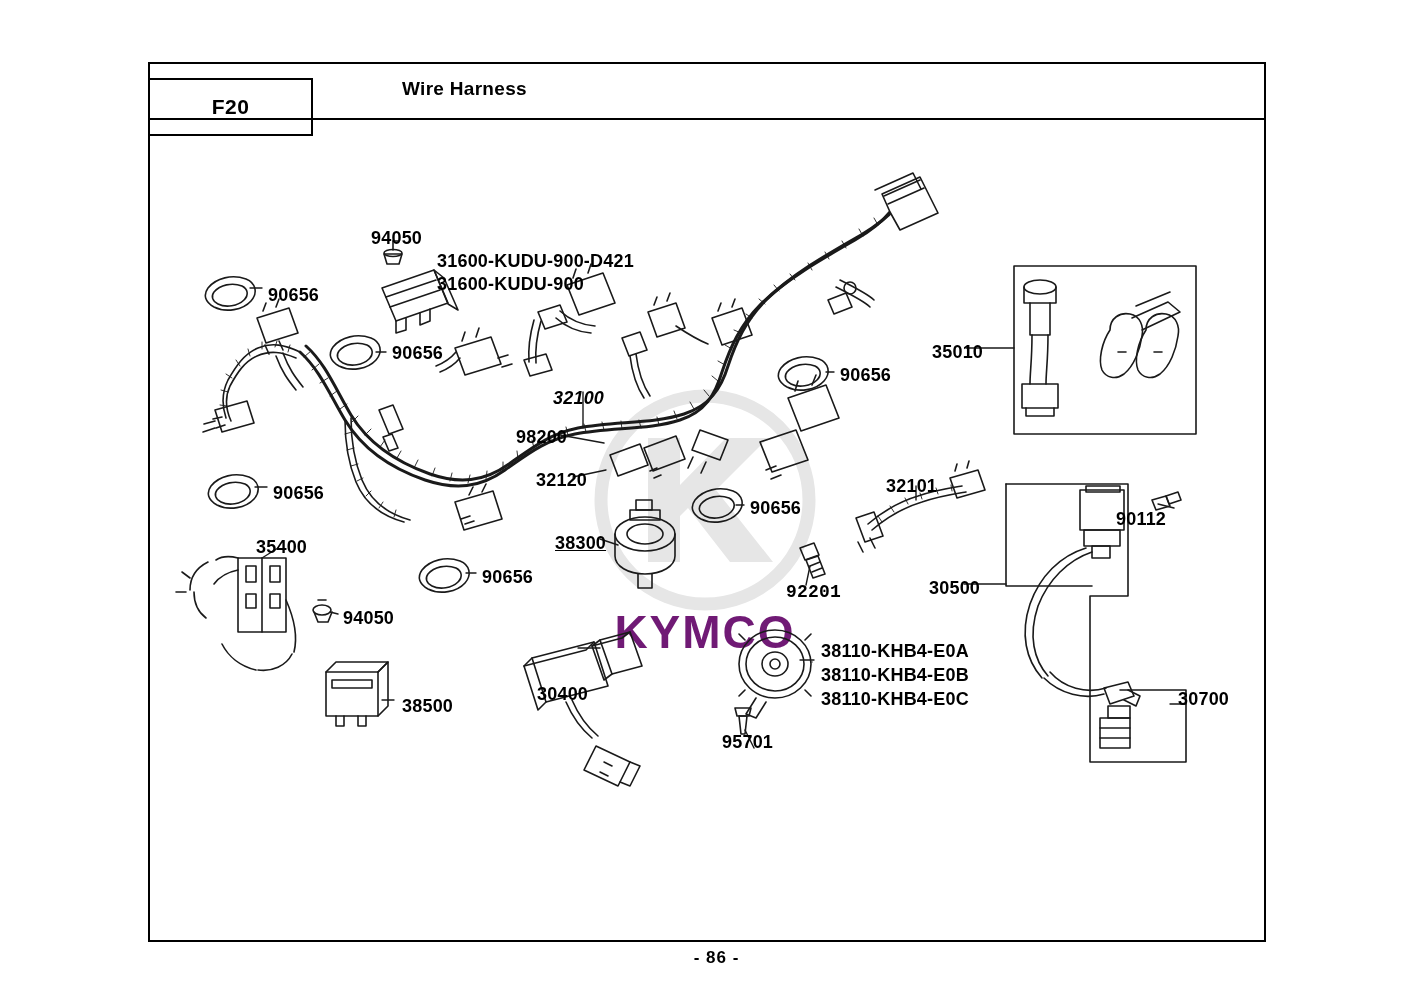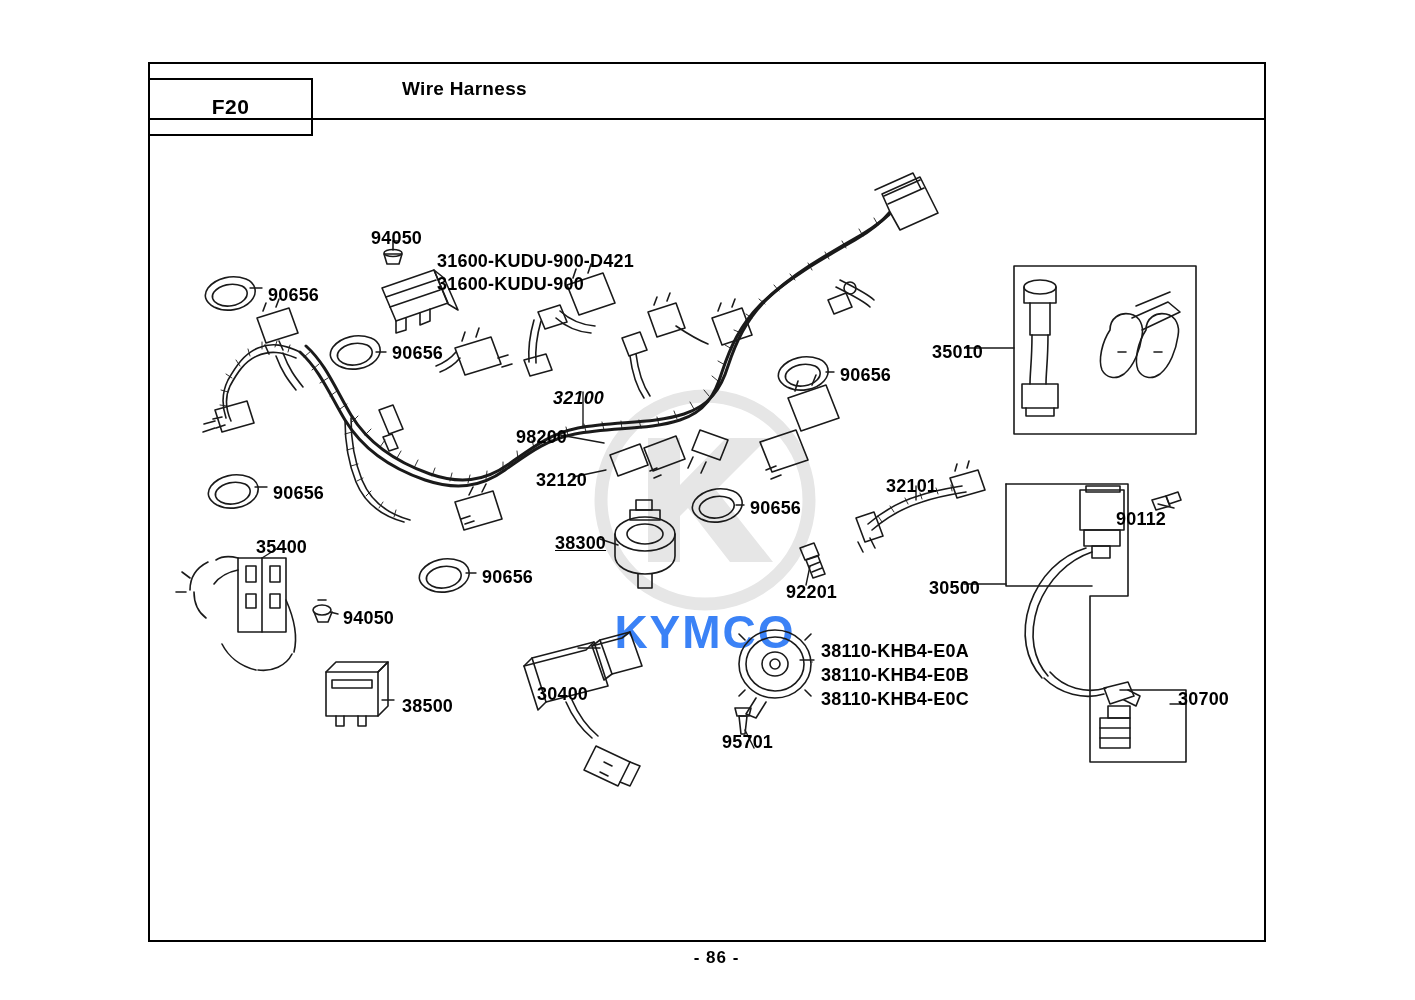--- a/index.html
+++ b/index.html
@@ -86,21 +86,21 @@
     pointer-events: none;
   }
   .wm-text {
     position: absolute;
     left: 0px;
     top: 225px;
     width: 350px;
     text-align: center;
     font-size: 46px;
     font-weight: bold;
-    color: #3b82f6;
+    color: #701a75;
     letter-spacing: 2px;
   }
   
   .lbl {
     position: absolute;
     font-size: 18px;
     font-weight: bold;
     white-space: nowrap;
     letter-spacing: 0.2px;
   }
@@ -457,21 +457,21 @@
   <div class="lbl" style="left:932px; top:342px;">35010</div>
   <div class="lbl" style="left:553px; top:388px;font-style:italic;">32100</div>
   <div class="lbl" style="left:516px; top:427px;">98200</div>
   <div class="lbl" style="left:273px; top:483px;">90656</div>
   <div class="lbl" style="left:536px; top:470px;">32120</div>
   <div class="lbl" style="left:750px; top:498px;">90656</div>
   <div class="lbl" style="left:886px; top:476px;">32101</div>
   <div class="lbl" style="left:1116px; top:501px;margin-top:8px;">90112</div>
   <div class="lbl" style="left:256px; top:537px;">35400</div>
   <div class="lbl" style="left:555px; top:533px;text-decoration:underline;">38300</div>
-  <div class="lbl" style="left:786px; top:582px;">92201</div>
+  <div class="lbl" style="left:786px; top:582px;font-family:Liberation Mono, monospace;">92201</div>
   <div class="lbl" style="left:929px; top:578px;text-align:center;">30500</div>
   <div class="lbl" style="left:482px; top:567px;">90656</div>
   <div class="lbl" style="left:343px; top:608px;">94050</div>
   <div class="lbl" style="left:537px; top:640px;margin-top:44px;">30400</div>
   <div class="lbl" style="left:821px; top:641px;">38110-KHB4-E0A</div>
   <div class="lbl" style="left:821px; top:665px;">38110-KHB4-E0B</div>
   <div class="lbl" style="left:821px; top:689px;">38110-KHB4-E0C</div>
   <div class="lbl" style="left:402px; top:696px;">38500</div>
   <div class="lbl" style="left:1178px; top:689px;">30700</div>
   <div class="lbl" style="left:722px; top:732px;">95701</div>

